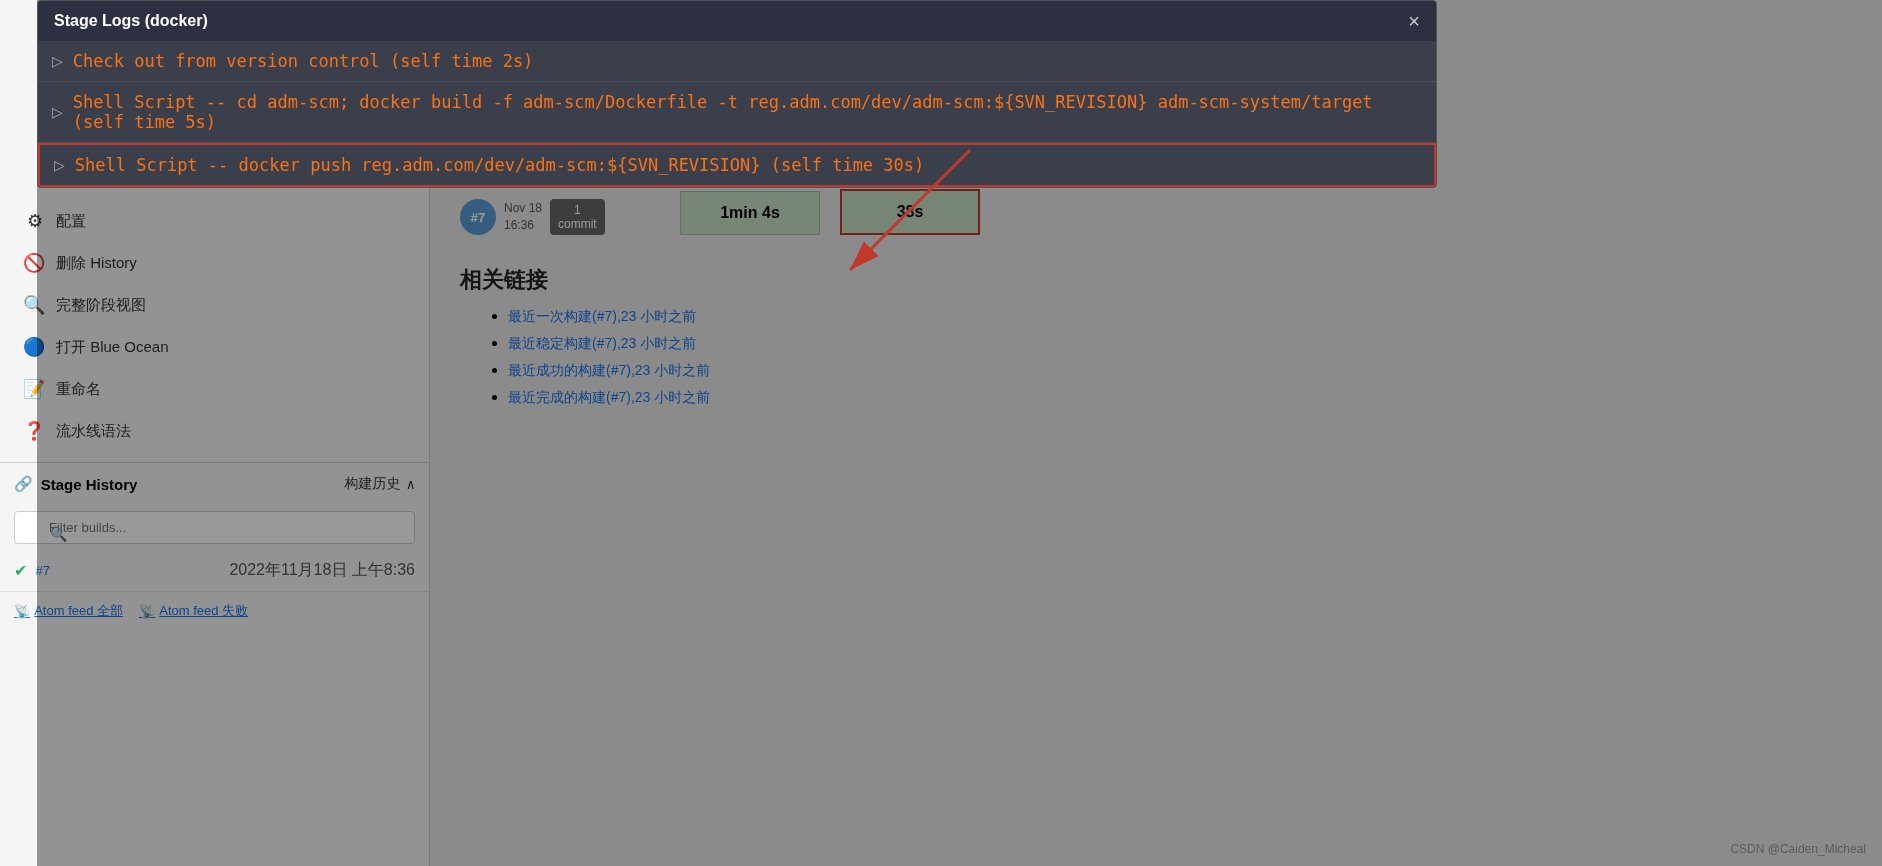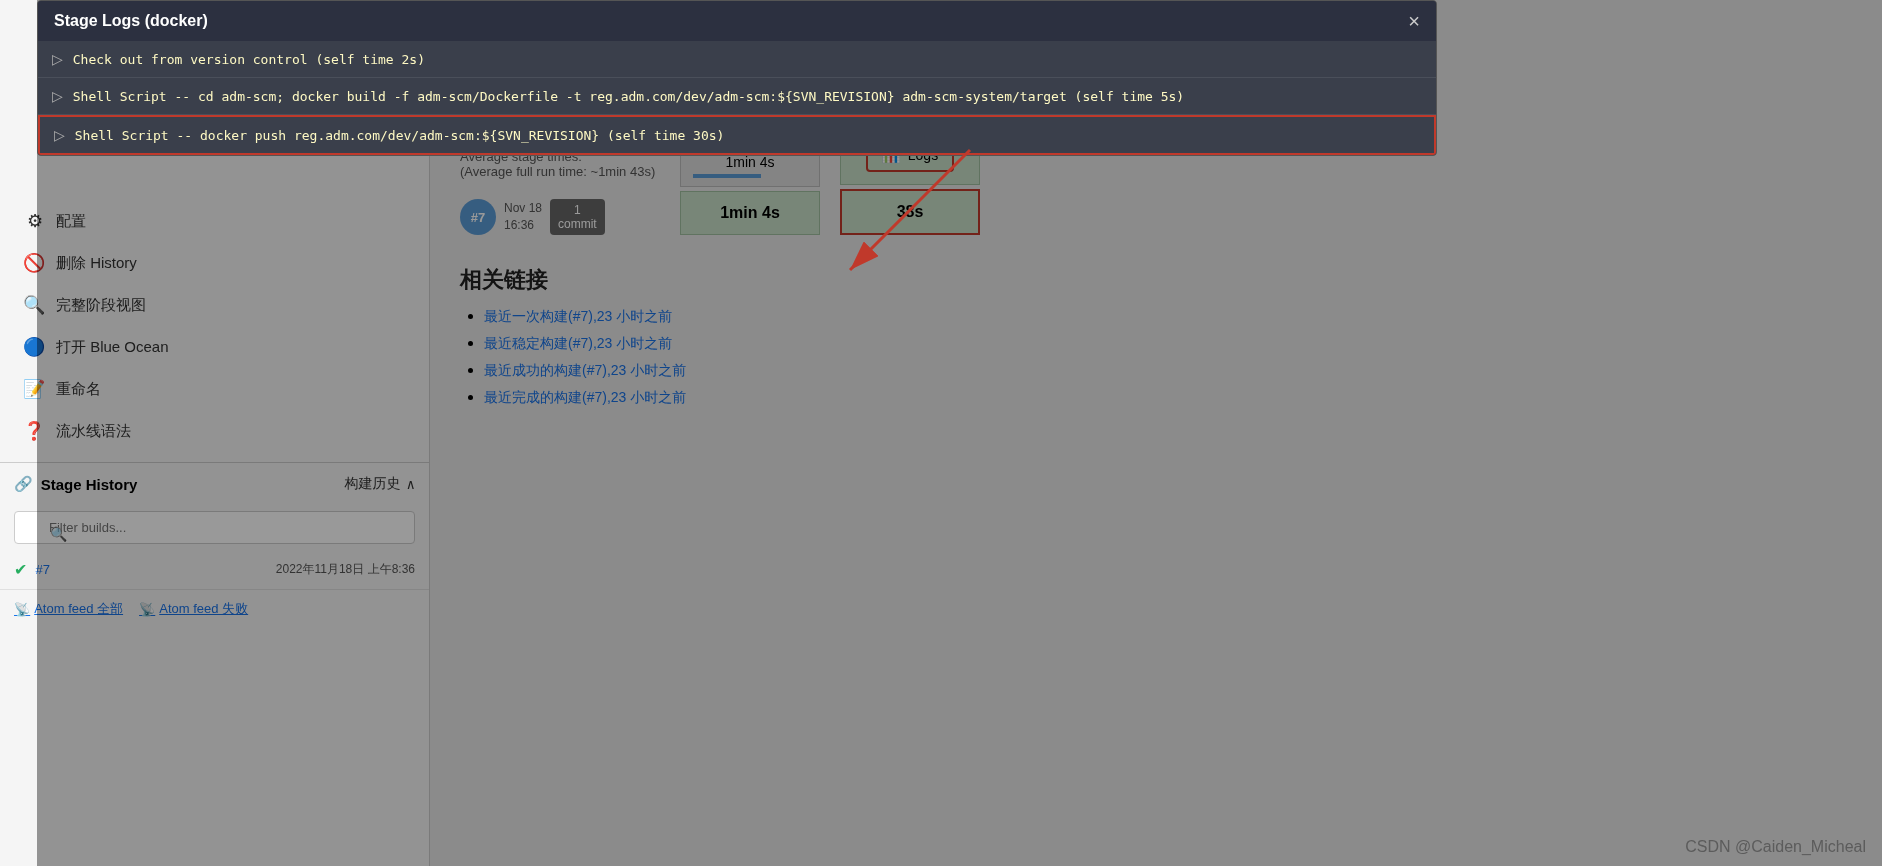--- a/index.html
+++ b/index.html
@@ -113,21 +113,21 @@
     .build-item-left {
       display: flex;
       align-items: center;
       gap: 8px;
       color: #1a73e8;
       cursor: pointer;
     }
 
     .build-item-right {
       color: #555;
-      font-size: 12px;
+      font-size: 16px;
     }
 
     .atom-feed-row {
       display: flex;
       align-items: center;
       gap: 16px;
       padding: 10px 14px;
       font-size: 13px;
     }
 
@@ -317,35 +317,36 @@
       font-family: Liberation Serif, serif;
     }
 
     .related-links-list {
       list-style: disc;
       padding-left: 24px;
     }
 
     .related-links-list li {
       margin-bottom: 8px;
+      margin-left: 24px;
     }
 
     .related-links-list li a {
       color: #1a73e8;
       text-decoration: none;
       font-size: 14px;
       cursor: pointer;
     }
 
     
     .watermark {
       position: fixed;
       bottom: 10px;
       right: 16px;
-      font-size: 16px;
+      font-size: 12px;
       color: #999;
     }
 
     
     .modal-overlay {
       position: fixed;
       top: 0; left: 0;
       width: 100%; height: 100%;
       background: rgba(0,0,0,0.4);
       z-index: 100;
@@ -404,22 +405,22 @@
       background: #3a3f4b;
     }
 
     .log-expand-icon {
       margin-right: 10px;
       font-size: 14px;
       color: #aaa;
     }
 
     .log-text {
-      color: #fef9c3;
-      font-size: 13px;
+      color: #f97316;
+      font-size: 17px;
       font-family: monospace;
     }
 
     
     .red-arrow {
       position: fixed;
       z-index: 200;
       pointer-events: none;
     }
   </style>

